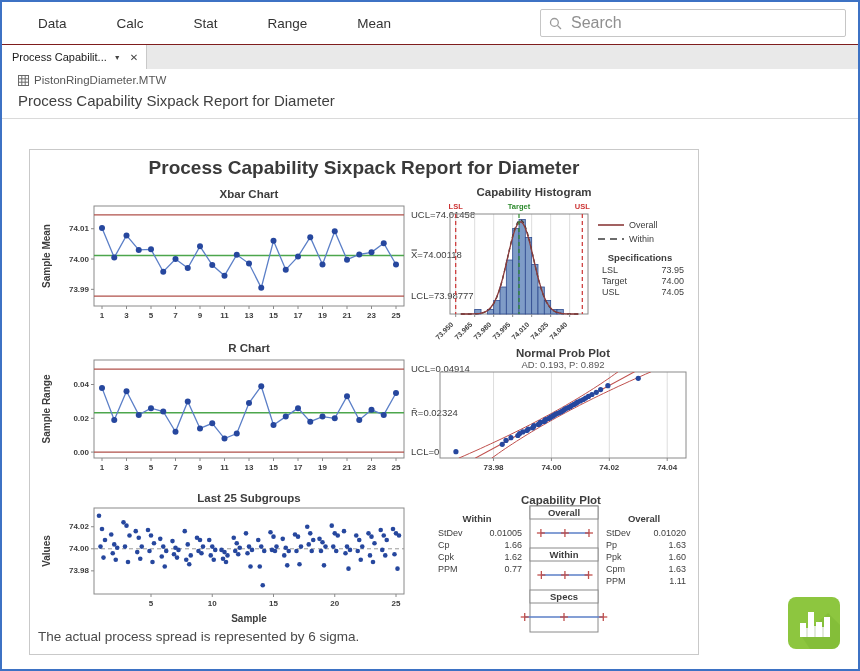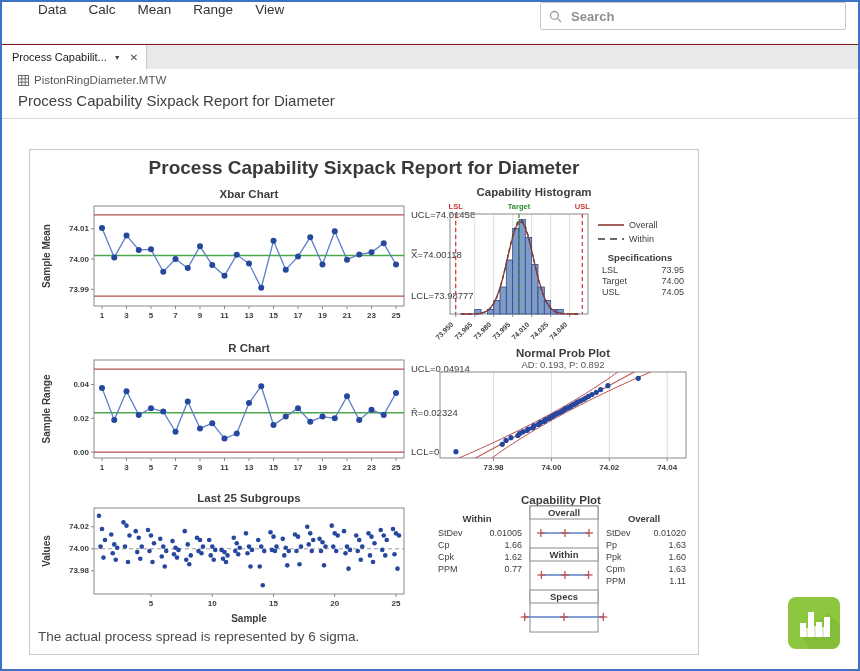--- a/index.html
+++ b/index.html
@@ -1,25 +1,25 @@
 <!DOCTYPE html>
 <html><head>
 <meta charset="utf-8">
 <style>
   html,body{margin:0;padding:0;background:#fff;}
   .window{position:relative;width:860px;height:671px;box-sizing:border-box;border:2px solid #3d72c4;
     background:#fff;font-family:"Liberation Sans",sans-serif;overflow:hidden;}
   
-  .menubar{position:absolute;left:0;top:0;width:856px;height:42px;display:flex;
+  .menubar{position:absolute;left:0;top:0;width:856px;height:42px;display:flex;align-items:center;
     background:#fff;border-bottom:4px solid #7f1d1d;}
-  .menu-item{font-size:13.5px;color:#333;margin-left:22px;cursor:default;white-space:nowrap;}
+  .menu-item{font-size:13.5px;color:#333;margin-left:50px;cursor:default;white-space:nowrap;}
   .menu-item:first-child{margin-left:36px;}
   .searchbox{margin-left:auto;margin-right:12px;width:288px;height:26px;border:1px solid #c6c6c6;
     border-radius:2px;display:flex;align-items:center;padding:0 8px;gap:7px;background:#fff;}
-  .searchbox input{border:0;outline:0;flex:1;font-size:13px;color:#15803d;font-family:inherit;background:transparent;font-weight:bold;}
+  .searchbox input{border:0;outline:0;flex:1;font-size:16px;color:#15803d;font-family:inherit;background:transparent;}
   ::placeholder{color:#8f8f8f;opacity:1;}
   
   .tabstrip{position:absolute;left:0;top:43px;width:856px;height:24px;background:#e9e9e9;}
   .tab{position:absolute;left:0;top:0;height:24px;background:#fff;display:flex;align-items:center;
     padding:0 8px 0 10px;gap:7px;border-right:1px solid #c9c9c9;font-size:11px;color:#1a1a1a;}
   .tab .caret{font-size:7px;color:#444;}
   .tab .close{font-size:10px;color:#444;margin-left:2px;}
   
   .worksheet{position:absolute;left:16px;top:72px;display:flex;align-items:flex-end;gap:5px;
     font-size:11.5px;color:#565656;}
@@ -43,23 +43,23 @@
     background:#8dc63f;overflow:hidden;}
 </style>
 </head>
 <body>
 
 <div class="window">
 
   <div class="menubar">
     <div class="menu-item">Data</div>
     <div class="menu-item">Calc</div>
+    <div class="menu-item">Stat</div>
+    <div class="menu-item">Range</div>
     <div class="menu-item">Mean</div>
-    <div class="menu-item">Range</div>
-    <div class="menu-item">View</div>
     <div class="searchbox">
       <svg width="13" height="13" viewBox="0 0 13 13">
         <circle cx="5.4" cy="5.4" r="3.9" fill="none" stroke="#9a9a9a" stroke-width="1.3"></circle>
         <line x1="8.4" y1="8.4" x2="12" y2="12" stroke="#9a9a9a" stroke-width="1.3"></line>
       </svg>
       <input type="text" placeholder="Search" style="">
     </div>
   </div>
 
   <div class="tabstrip">

